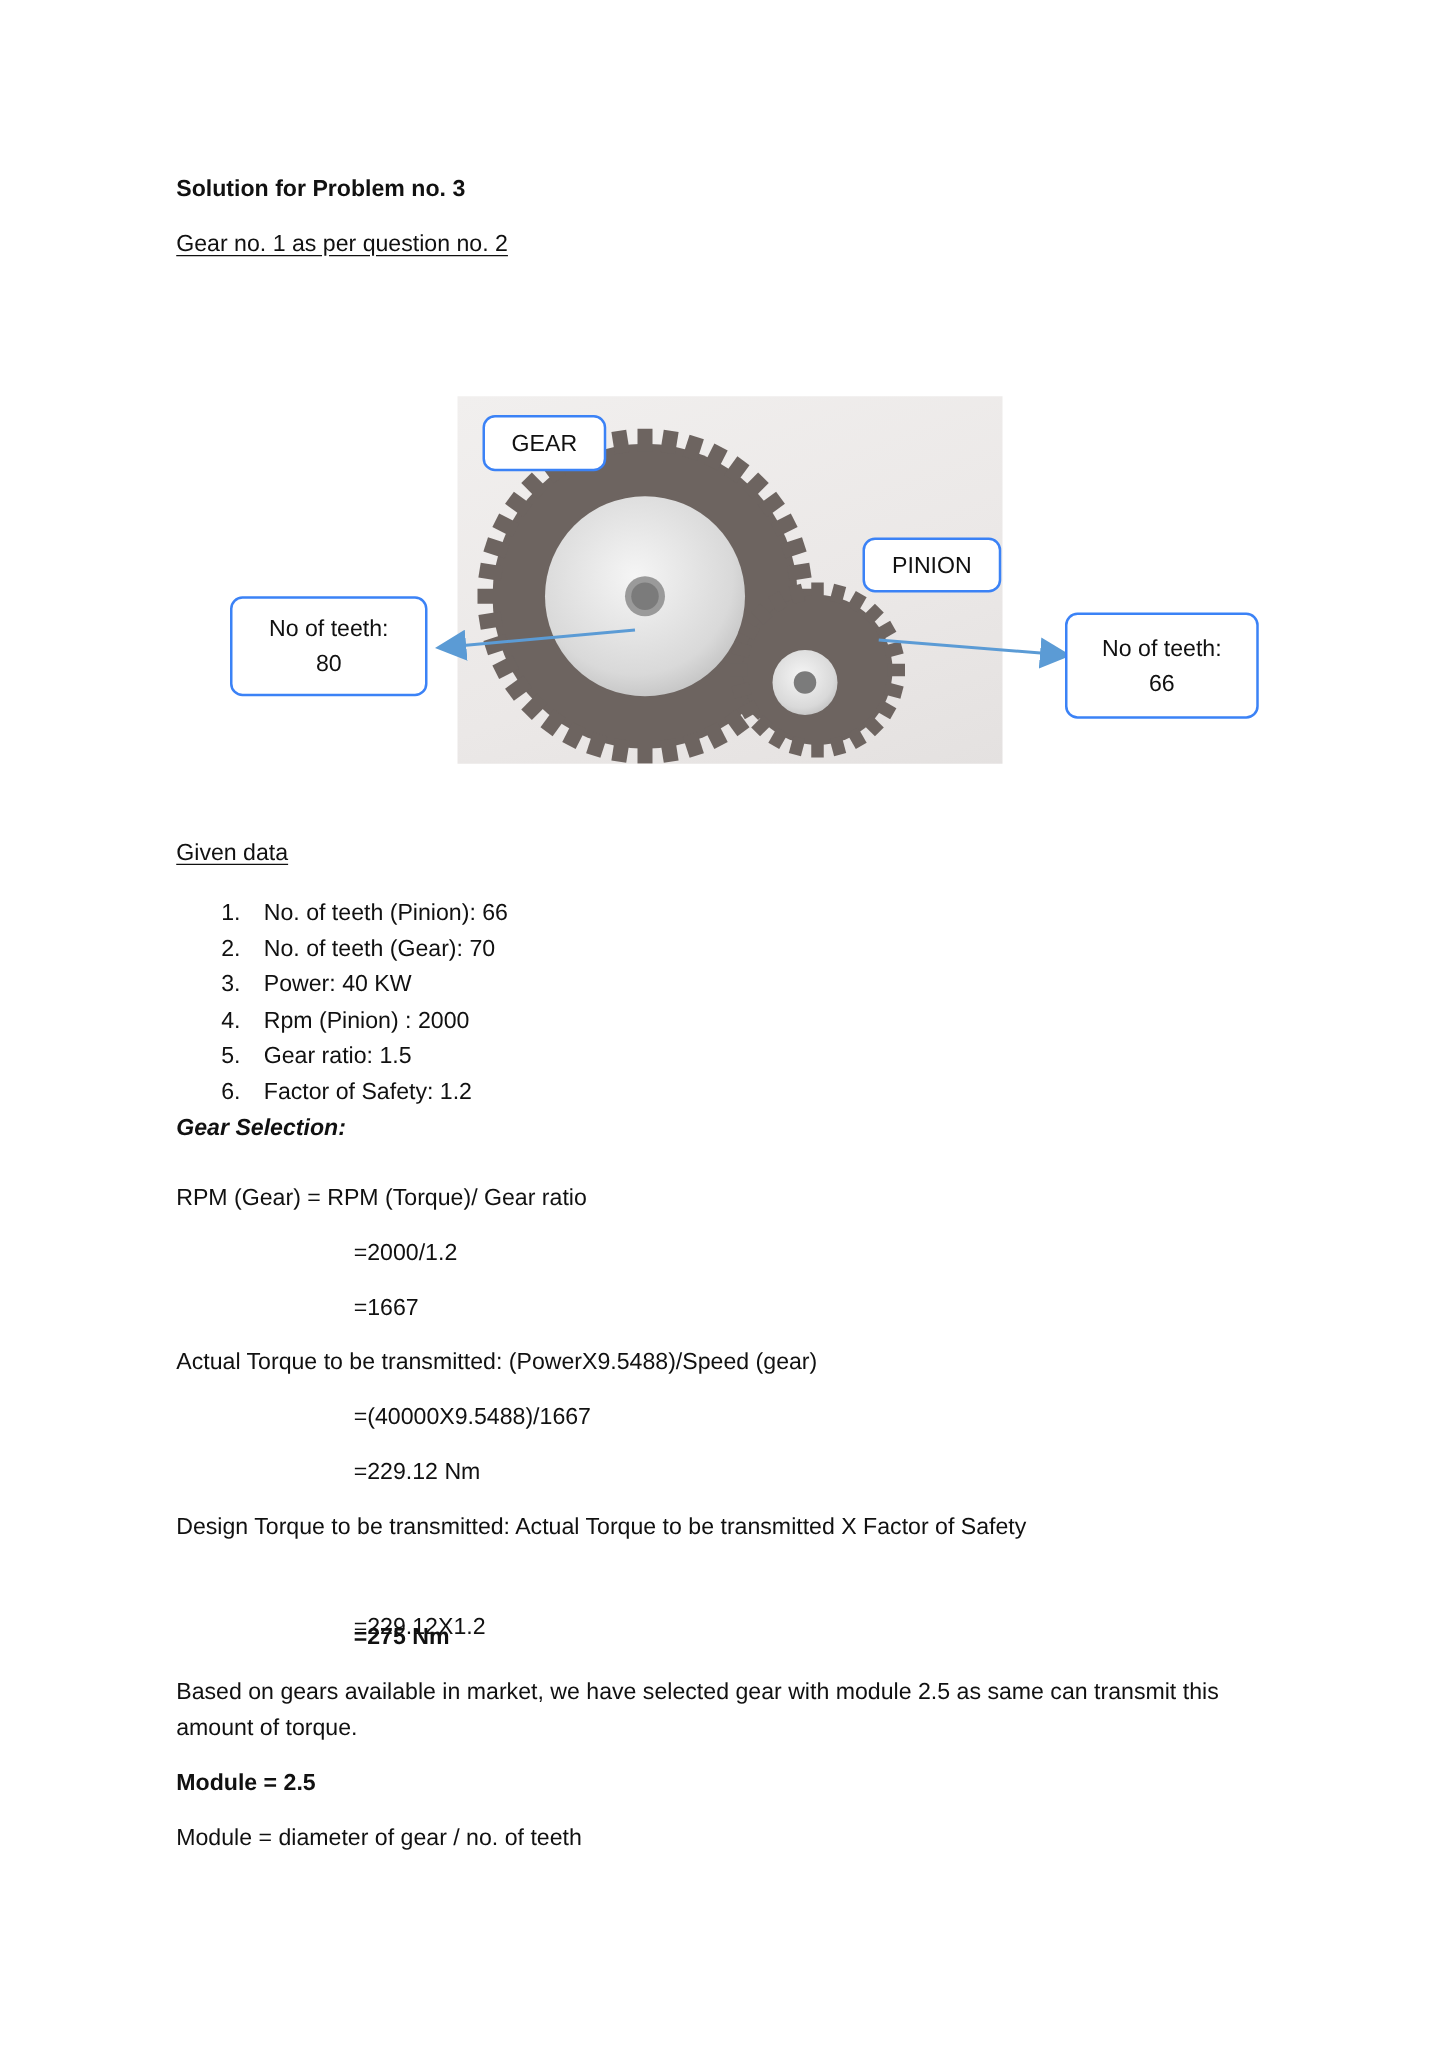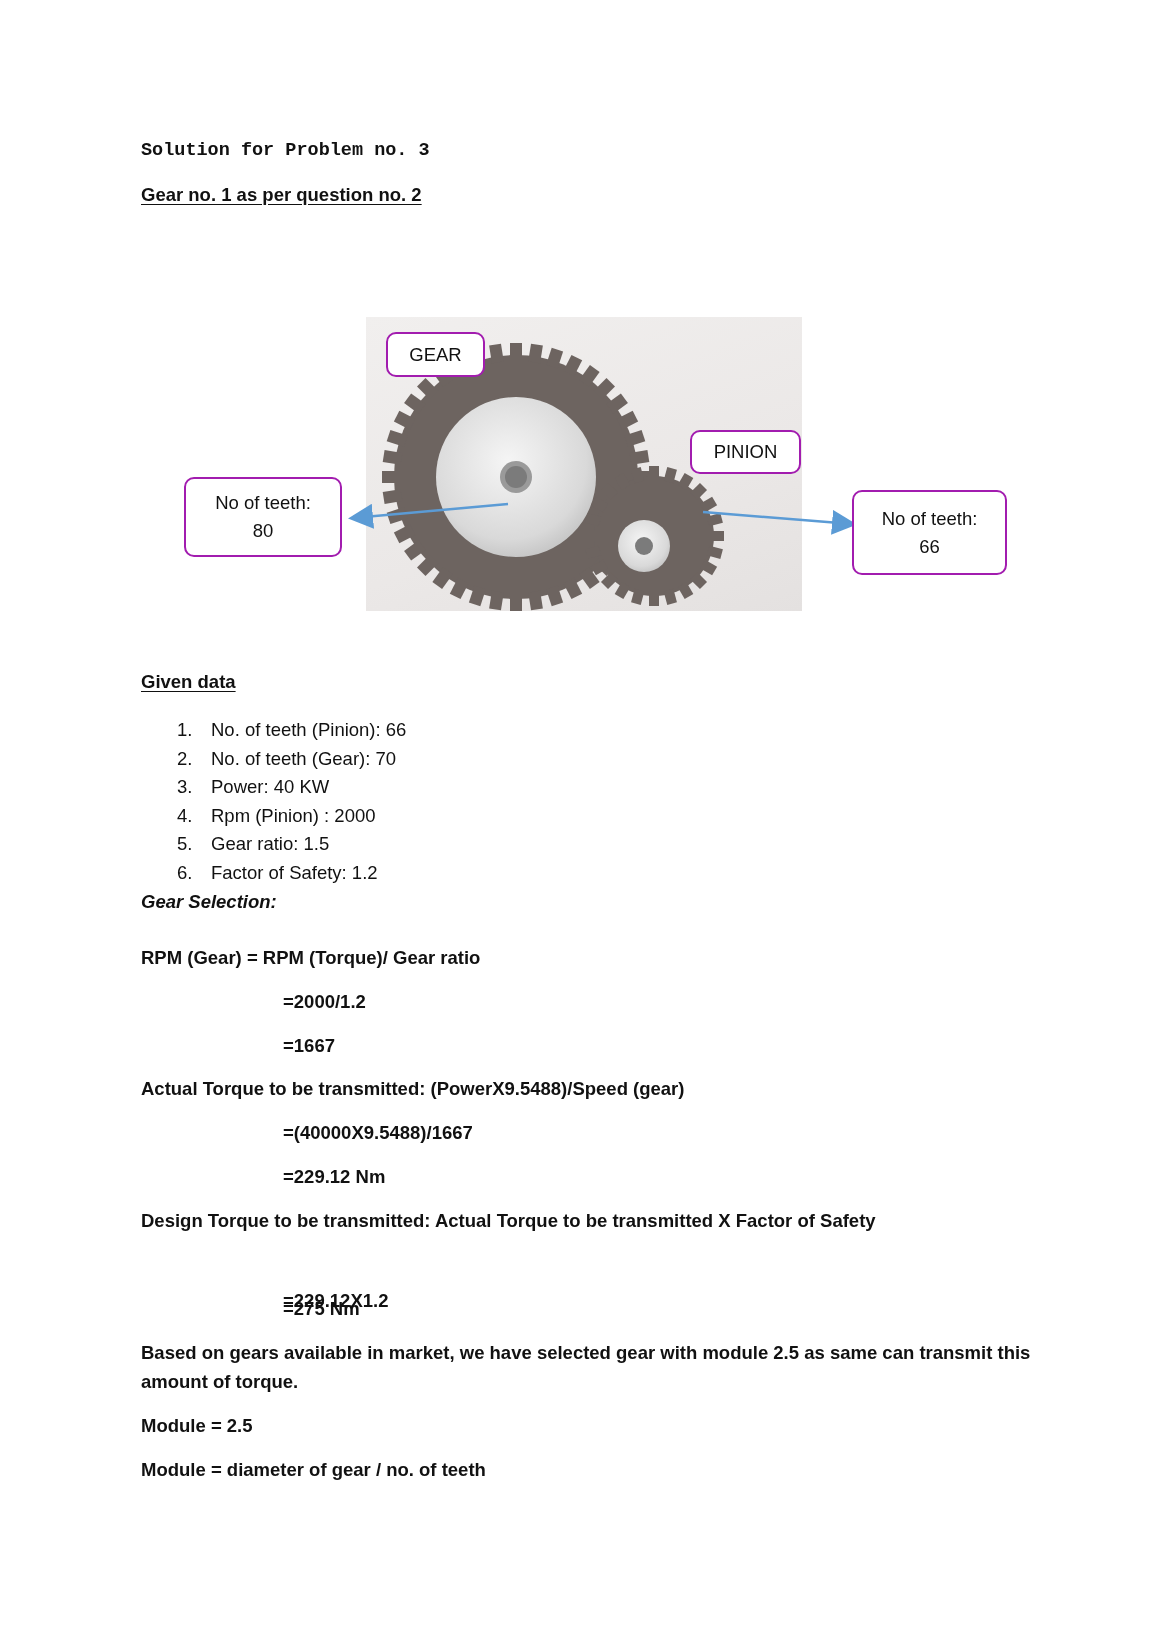--- a/index.html
+++ b/index.html
@@ -1,37 +1,37 @@
 <!DOCTYPE html>
 <html><head>
 <meta charset="utf-8">
 <style>
   html, body { margin: 0; padding: 0; background: #ffffff; }
   body { width: 1158px; height: 1638px; position: relative; overflow: hidden;
          font-family: "Liberation Sans", "DejaVu Sans", sans-serif; color: #111; font-size: 18.5px; }
-  .abs { position: absolute; white-space: nowrap; font-weight: bold; }
+  .abs { position: absolute; white-space: nowrap; }
   .bold { font-weight: bold; }
   .u { text-decoration: underline; text-underline-offset: 3px; }
   .ind { left: 283px; }
   .lm { left: 141px; }
   ol.given { position: absolute; left: 141px; top: 716px; margin: 0; padding: 0; list-style: none; }
   ol.given li { height: 28.5px; line-height: 28.5px; white-space: nowrap; }
   ol.given li .num { display: inline-block; width: 70px; text-align: right; padding-right: 0; box-sizing: border-box; }
   ol.given li .num span { display: inline-block; width: 34px; text-align: left; }
   .photo { position: absolute; left: 366px; top: 317px; width: 436px; height: 294px; background: linear-gradient(160deg, #f1efee 0%, #ebe8e7 60%, #e4e1e0 100%); overflow: hidden; }
-  .callout { position: absolute; border: 2px solid #a21caf; border-radius: 10px; background: #fff; text-align: center;
+  .callout { position: absolute; border: 2px solid #3b82f6; border-radius: 10px; background: #fff; text-align: center;
              box-sizing: border-box; font-size: 18.5px; line-height: 28px; display: flex; flex-direction: column; justify-content: center; align-items: center; }
   svg.overlay { position: absolute; left: 0; top: 0; }
 </style>
 </head>
 <body>
 
 <div>
 
-  <div class="abs lm bold" style="top:140px;font-family:Liberation Mono, monospace;">Solution for Problem no. 3</div>
+  <div class="abs lm bold" style="top:140px;">Solution for Problem no. 3</div>
   <div class="abs lm u" style="top:184px;">Gear no. 1 as per question no. 2</div>
 
   <div class="photo">
     <svg width="436" height="294" viewBox="0 0 436 294">
       <defs>
         <radialGradient id="hub" cx="0.45" cy="0.4" r="0.7">
           <stop offset="0" stop-color="#f5f5f5"></stop>
           <stop offset="0.7" stop-color="#d9d9d9"></stop>
           <stop offset="1" stop-color="#b9b9b9"></stop>
         </radialGradient>

